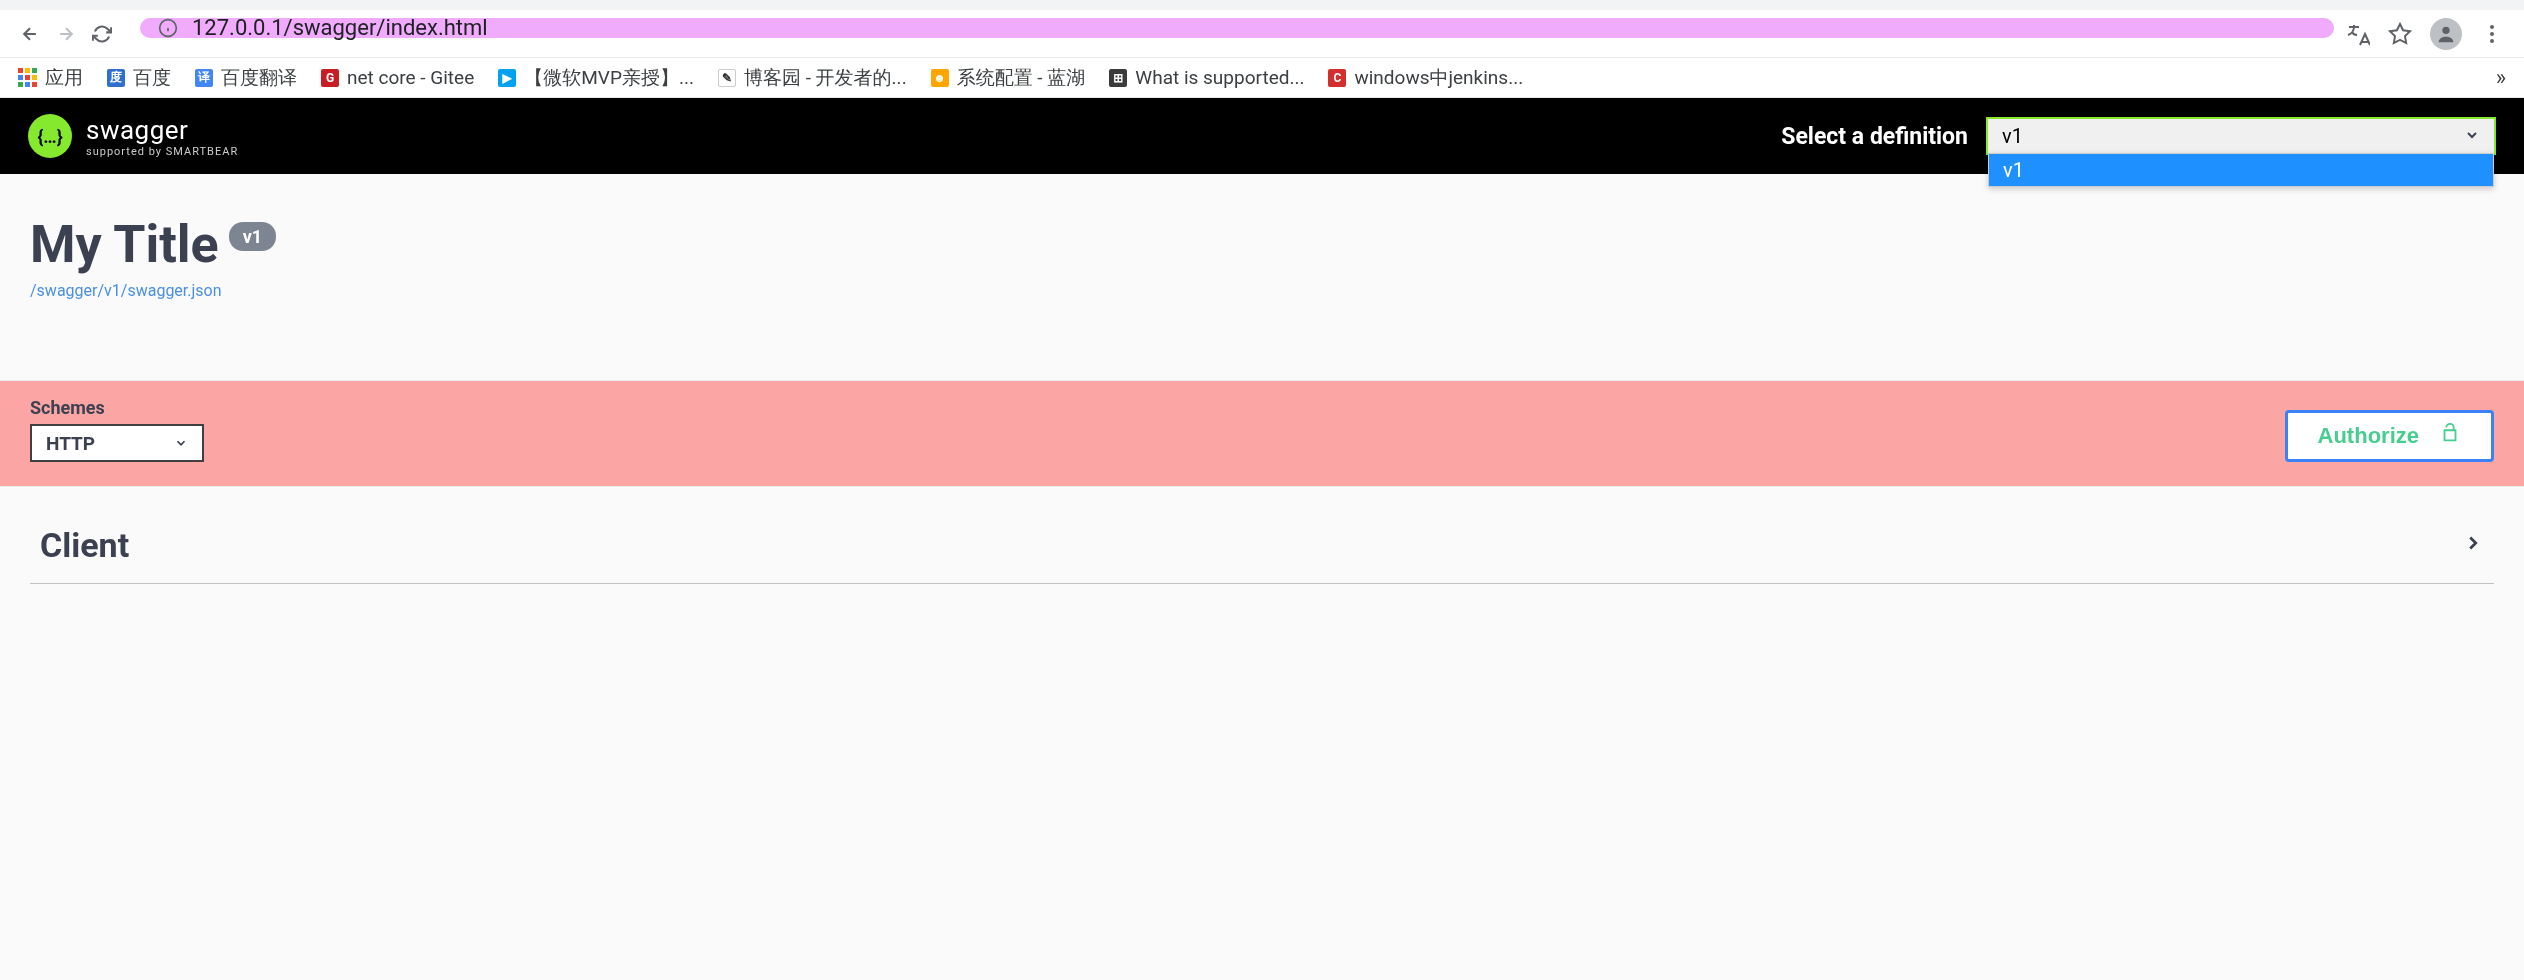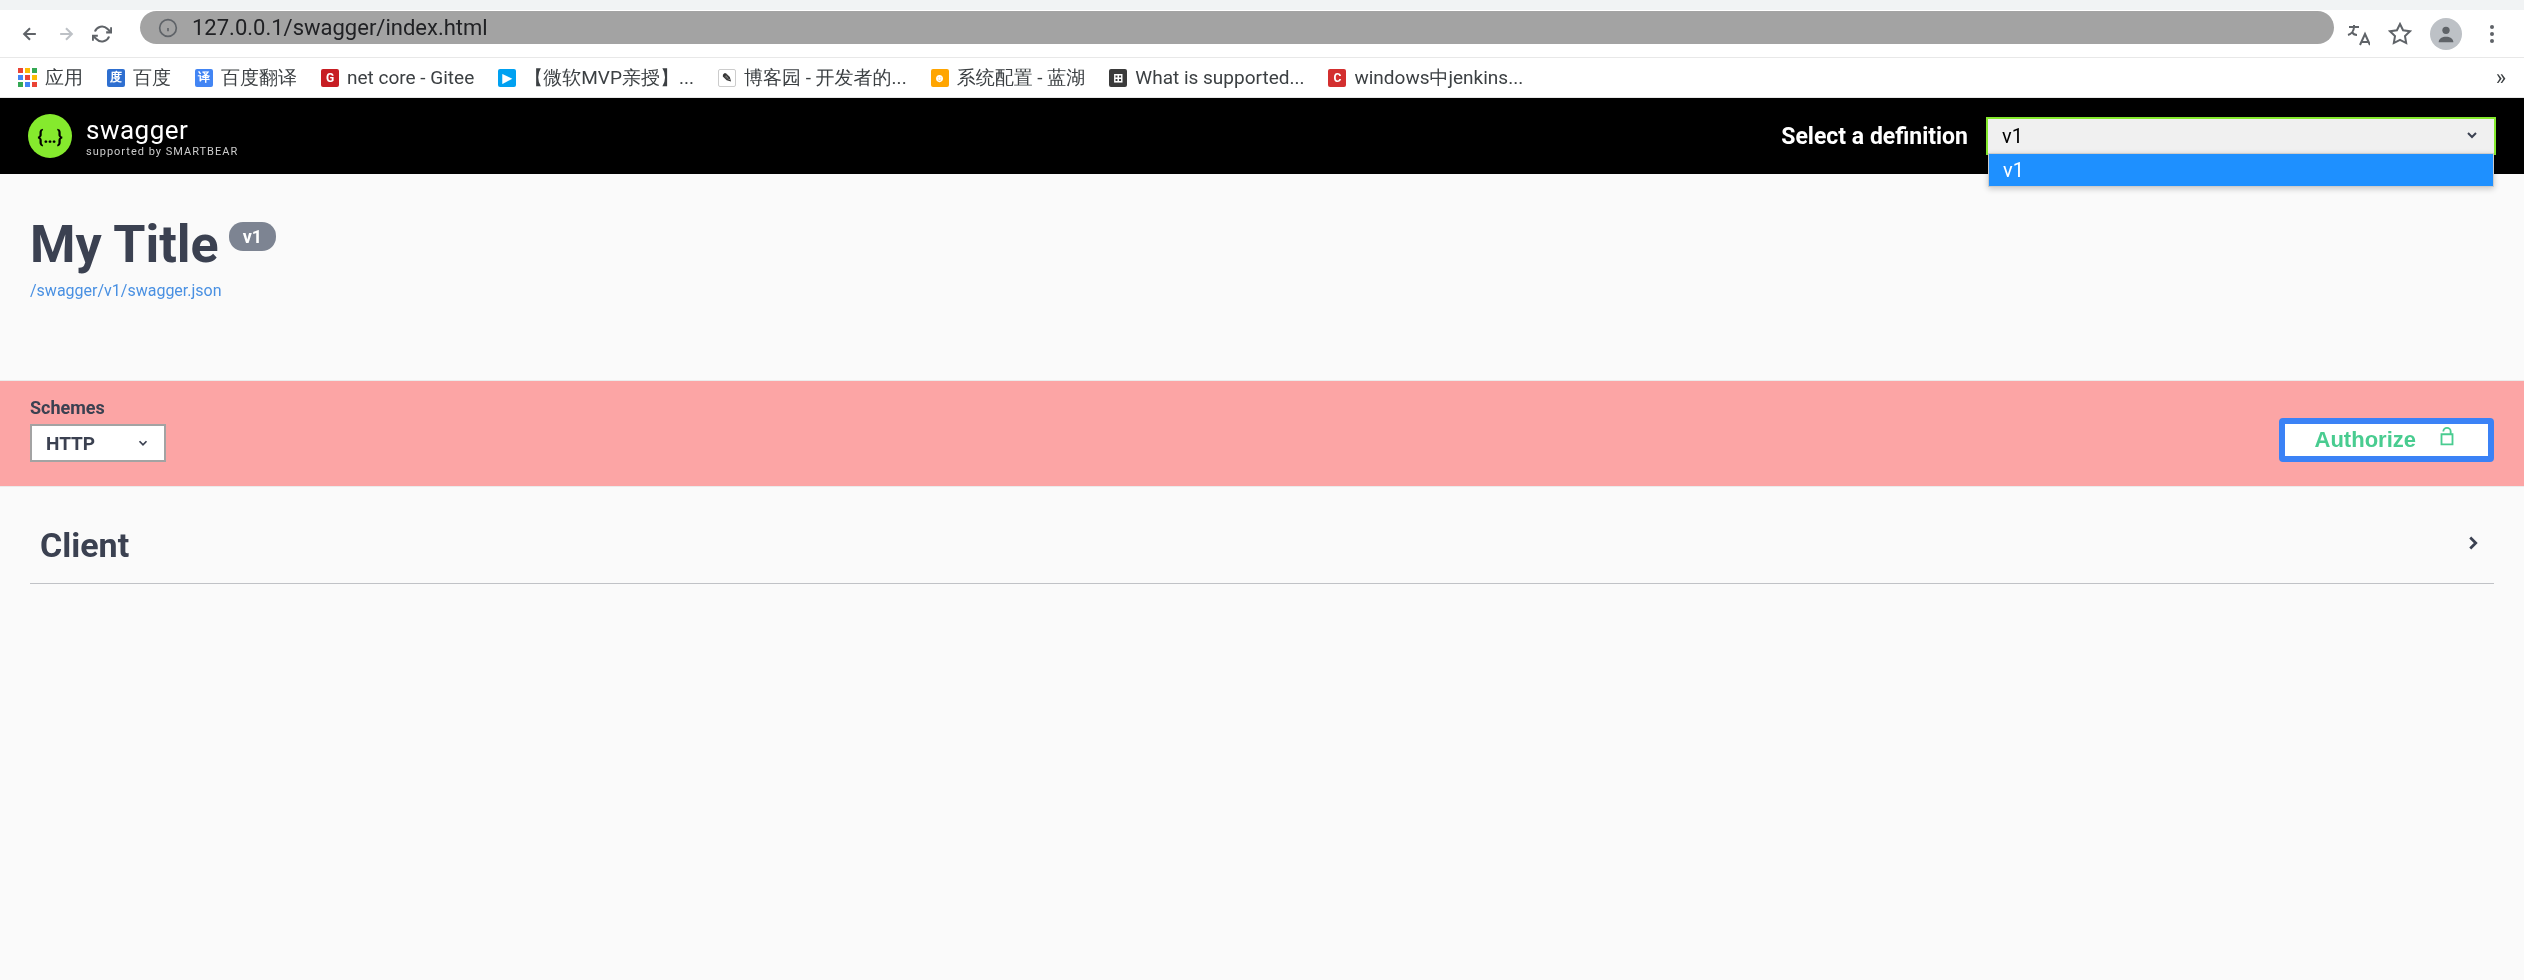--- a/index.html
+++ b/index.html
@@ -6,21 +6,21 @@
     body { font-family: -apple-system, BlinkMacSystemFont, "Segoe UI", Roboto, sans-serif; background: #fafafa; width: 2524px; }
     
     
     .browser-top { background: #f1f3f4; height: 10px; }
     
     
     .address-row { display: flex; align-items: center; height: 48px; background: #fff; border-bottom: 1px solid #e8e8e8; padding: 0 12px; }
     .nav-btn { width: 36px; height: 36px; display: flex; align-items: center; justify-content: center; cursor: pointer; border-radius: 50%; color: #5f6368; }
     .nav-btn.disabled { color: #bdc1c6; }
     .nav-btn svg { width: 20px; height: 20px; }
-    .address-bar { flex: 1; display: flex; align-items: center; height: 33px; background: #a3a3a3; border-radius: 18px; margin: 0 12px 12px 20px; padding: 0 18px; color: #202124; font-size: 22px; }
+    .address-bar { flex: 1; display: flex; align-items: center; height: 20px; background: #f0abfc; border-radius: 18px; margin: 0 12px 12px 20px; padding: 0 18px; color: #202124; font-size: 22px; }
     .info-icon { width: 20px; height: 20px; margin-right: 14px; color: #5f6368; flex-shrink: 0; }
     .url-text { font-family: -apple-system, Roboto, sans-serif; }
     .right-icons { display: flex; align-items: center; gap: 18px; padding-right: 8px; }
     .right-icons .icon { width: 24px; height: 24px; color: #5f6368; display: flex; align-items: center; justify-content: center; }
     .avatar-circle { width: 32px; height: 32px; border-radius: 50%; background: #bdc1c6; display: flex; align-items: center; justify-content: center; }
     
     
     .bookmark-bar { display: flex; align-items: center; height: 40px; background: #fff; border-bottom: 1px solid #e8e8e8; padding: 0 18px; gap: 24px; font-size: 19px; color: #3c4043; }
     .bookmark { display: flex; align-items: center; gap: 8px; cursor: pointer; white-space: nowrap; }
     .bookmark .favicon { width: 18px; height: 18px; border-radius: 2px; flex-shrink: 0; display: flex; align-items: center; justify-content: center; font-size: 12px; color: #fff; font-weight: bold; }
@@ -50,22 +50,22 @@
     .info-section { padding: 40px 30px 30px; background: #fafafa; }
     .api-title-row { display: flex; align-items: flex-start; gap: 10px; }
     .api-title { font-size: 52px; font-weight: 700; color: #3b4151; }
     .version-badge { background: #7d8492; color: #fff; border-radius: 14px; padding: 4px 14px; font-size: 18px; font-weight: 700; margin-top: 8px; }
     .base-url { font-family: "Courier New", monospace; font-size: 18px; color: #3b4151; margin-top: 6px; }
     .json-link { color: #4990e2; font-size: 16px; margin-top: 6px; display: inline-block; cursor: pointer; }
     
     
     .schemes-row { display: flex; align-items: flex-end; justify-content: space-between; padding: 16px 30px 24px; background: #fca5a5; border-top: 1px solid #ebebeb; border-bottom: 1px solid #ebebeb; margin-top: 50px; }
     .schemes-label { font-size: 18px; font-weight: 700; color: #3b4151; margin-bottom: 6px; }
-    .schemes-select { width: 136px; height: 38px; border: 2px solid #a3a3a3; background: #fff; display: flex; align-items: center; justify-content: space-between; padding: 0 14px; font-size: 19px; font-weight: 700; color: #3b4151; cursor: pointer; }
-    .authorize-btn { border: 6px solid #3b82f6; color: #49cc90; background: #fff; height: 44px; padding: 0 30px; display: flex; align-items: center; gap: 20px; font-size: 22px; font-weight: 700; border-radius: 4px; cursor: pointer; }
+    .schemes-select { width: 174px; height: 38px; border: 2px solid #404040; background: #fff; display: flex; align-items: center; justify-content: space-between; padding: 0 14px; font-size: 19px; font-weight: 700; color: #3b4151; cursor: pointer; }
+    .authorize-btn { border: 3px solid #3b82f6; color: #49cc90; background: #fff; height: 52px; padding: 0 30px; display: flex; align-items: center; gap: 20px; font-size: 22px; font-weight: 700; border-radius: 4px; cursor: pointer; }
     .lock-icon svg { width: 22px; height: 22px; }
     
     
     .tag-section { padding: 20px 30px 0; }
     .tag-header { display: flex; align-items: center; justify-content: space-between; padding: 18px 10px; border-bottom: 1px solid rgba(59,65,81,0.3); cursor: pointer; }
     .tag-name { font-size: 34px; font-weight: 700; color: #3b4151; }
     .tag-chev svg { width: 22px; height: 22px; color: #3b4151; }
   </style>
 </head>
 <body>

